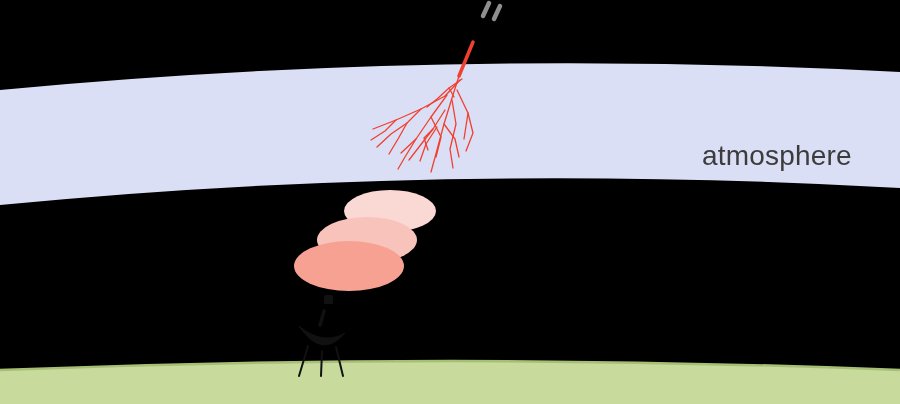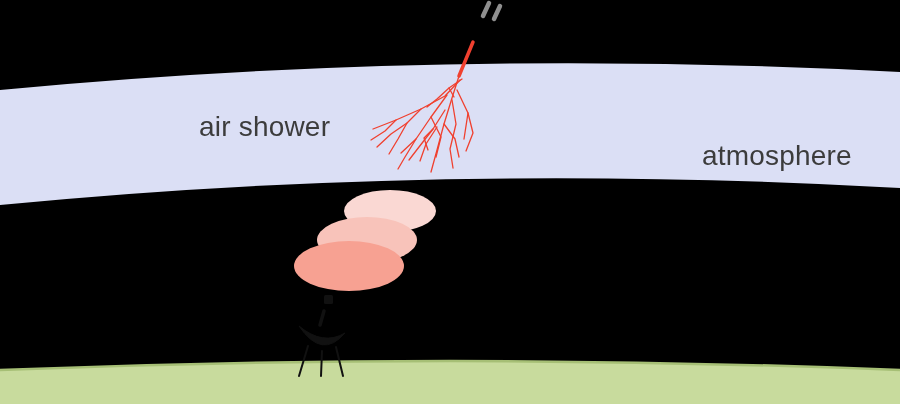--- a/index.html
+++ b/index.html
@@ -86,17 +86,16 @@
       <path d="M 299 326 Q 322 360 345 333 Q 323 346 299 326 Z" stroke-width="1"></path>
 
       <g stroke-width="2" fill="none" stroke-linecap="round">
         <line x1="308" y1="346" x2="299" y2="376"></line>
         <line x1="322" y1="351" x2="321" y2="376"></line>
         <line x1="336" y1="347" x2="343" y2="376"></line>
       </g>
     </g>
   </svg>
 
-  <div class="diagram-label label-air-shower" style="color: rgb(60, 60, 60);">air shower</div>
 
   <div class="diagram-label label-atmosphere" style="color: rgb(60, 60, 60);">atmosphere</div>
 
 </div>
 
 </body></html>

